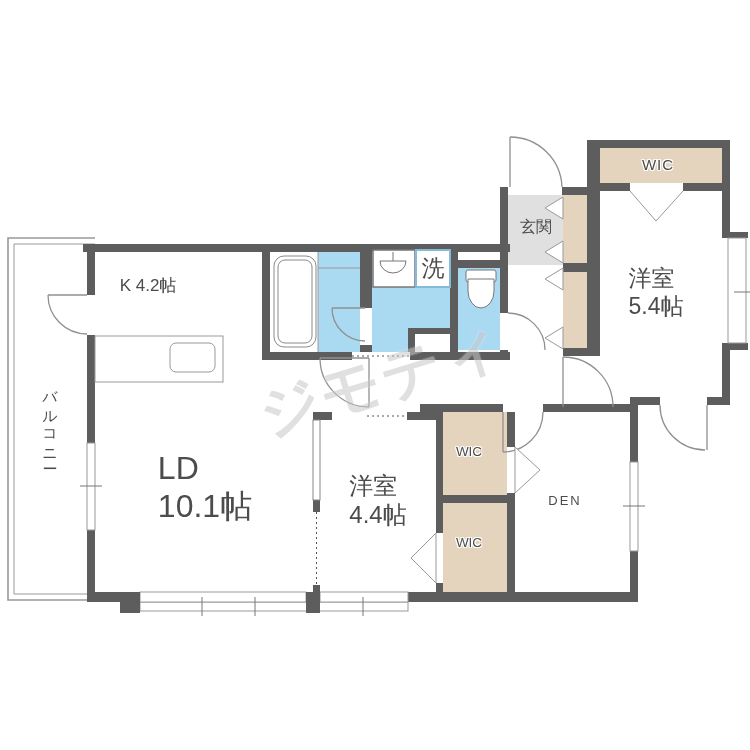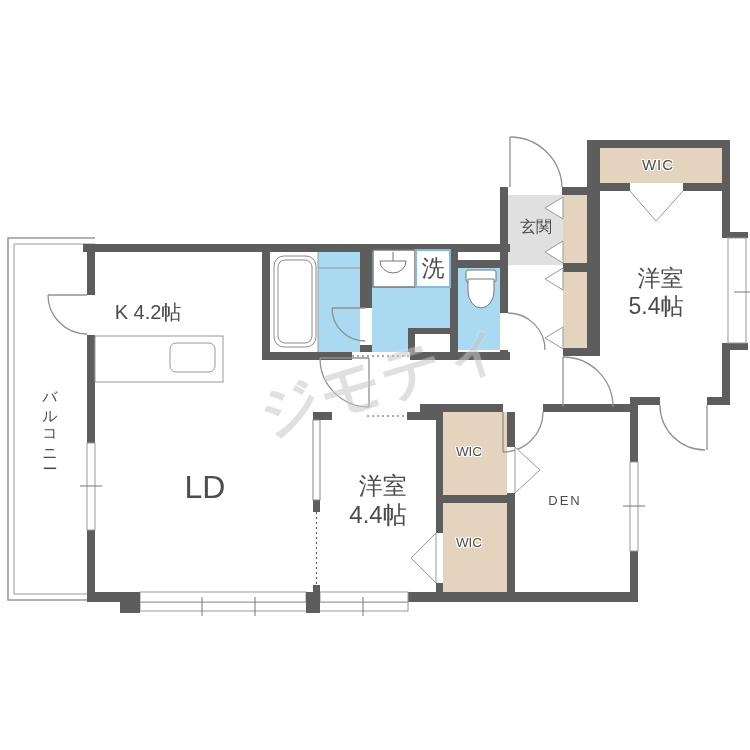--- a/index.html
+++ b/index.html
@@ -1,20 +1,20 @@
 <!DOCTYPE html>
 <html><head>
 <meta charset="utf-8">
 <style>
   html,body{margin:0;padding:0;background:#fff;}
   #canvas{position:relative;width:750px;height:750px;background:#fff;overflow:hidden;
           font-family:"Liberation Sans","DejaVu Sans",sans-serif;}
   #plan-svg{position:absolute;left:0;top:0;}
   .lbl{position:absolute;transform:translate(-50%,-50%);color:#4c4c4c;white-space:nowrap;
-       text-align:right;line-height:1.2;}
+       text-align:left;line-height:1.2;}
   .halo{text-shadow:-1px -1px 0 #fff,1px -1px 0 #fff,-1px 1px 0 #fff,1px 1px 0 #fff,0 0 2px #fff;}
   .vert{writing-mode:vertical-rl;letter-spacing:3px;}
   #watermark{position:absolute;left:382px;top:380px;transform:translate(-50%,-50%) rotate(-17deg);
              font-size:60px;font-weight:bold;color:#c7c7c7;opacity:.55;letter-spacing:2px;
              text-shadow:0 0 2px #fff;}
 </style>
 </head>
 <body>
 
 <div id="canvas">
@@ -189,24 +189,25 @@
       <rect x="466" y="270" width="30" height="12" rx="2"></rect>
       <path d="M468,279 h26 v12 a13,17 0 0 1 -26,0 Z"></path>
     </g>
     <g>
       <rect x="95" y="336" width="128" height="46" fill="#fff" stroke="#999"></rect>
       <rect x="170" y="343" width="45" height="29" rx="6" fill="#fff" stroke="#999"></rect>
     </g>
   </g>
 </svg>
 
-  <div class="lbl" style="left:148px;top:312px;font-size:20px;">K 4.2帖</div>
+  <div class="lbl" style="left:148px;top:286px;font-size:17px;">K 4.2帖</div>
 
   <div class="lbl" style="left:205px;top:487px;font-size:32px;">
     <div>LD</div>
+    <div>10.1帖</div>
   </div>
 
   <div class="lbl" style="left:378px;top:501px;font-size:24px;">
     <div>洋室</div>
     <div>4.4帖</div>
   </div>
 
   <div class="lbl" style="left:656px;top:293px;font-size:23px;">
     <div>洋室</div>
     <div>5.4帖</div>

